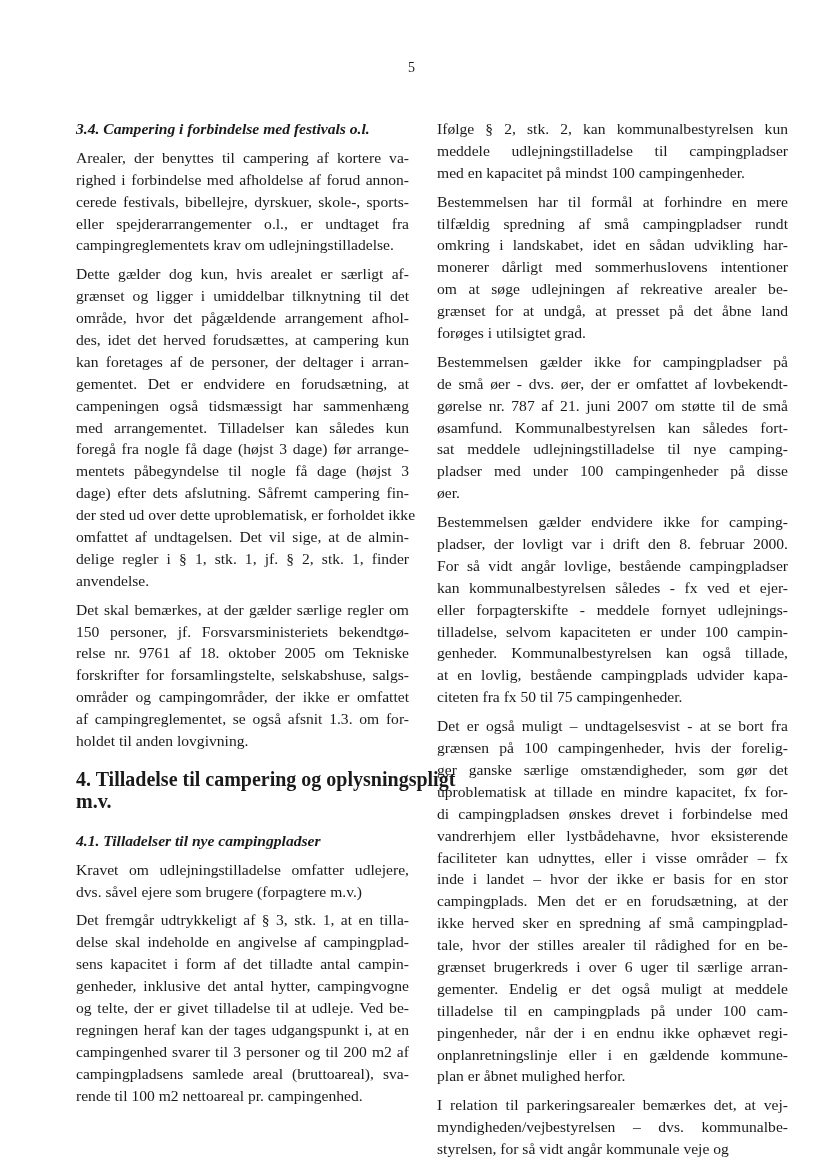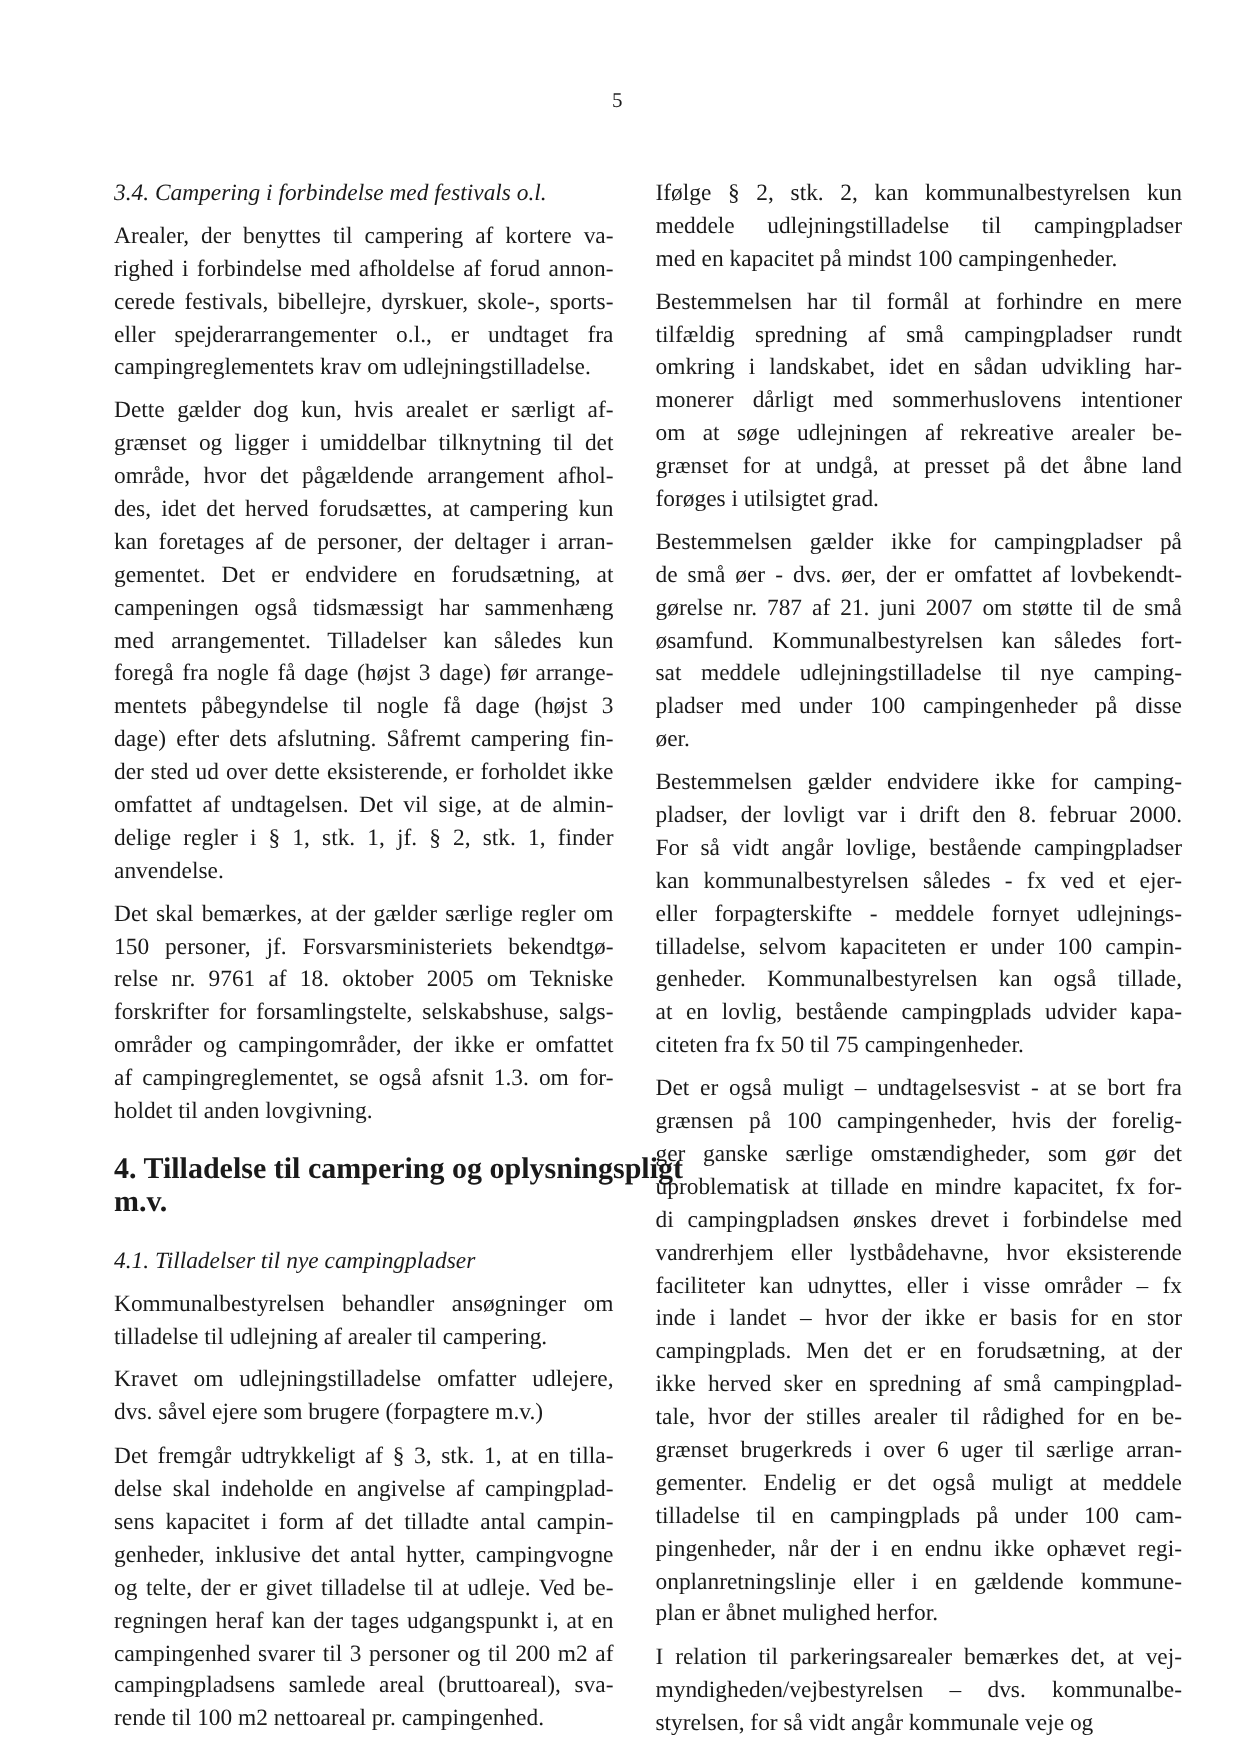--- a/index.html
+++ b/index.html
@@ -6,21 +6,21 @@
   body { width: 832px; height: 1169px; position: relative; overflow: hidden;
          font-family: "Liberation Serif", "DejaVu Serif", serif; color: #1a1a1a; }
   .page-number { position: absolute; left: 408px; top: 60px; font-size: 14px; }
   .col { position: absolute; top: 118px; }
   .col-left { left: 76px; width: 333px; }
   .col-right { left: 437px; width: 351px; }
   .line { display: block; font-size: 15.6px; line-height: 21.9px; height: 21.9px;
           white-space: nowrap; text-align: justify; text-align-last: justify; }
   .line.last { text-align-last: left; }
   .para { margin-bottom: 7px; }
-  .heading-italic .line { font-style: italic; text-align-last: left; }
+  .heading-italic .line { font-style: italic; text-align-last: left; font-weight: bold; }
   .heading-bold { font-weight: bold; }
   .heading-bold .line { font-size: 20px; }
   .gap-md { height: 10px; }
 </style>
 </head>
 <body>
 
 <div class="page-number">5</div>
 
 <div class="col col-left">
@@ -39,21 +39,21 @@
       <span class="line">grænset og ligger i umiddelbar tilknytning til det</span>
       <span class="line">område, hvor det pågældende arrangement afhol-</span>
       <span class="line">des, idet det herved forudsættes, at campering kun</span>
       <span class="line">kan foretages af de personer, der deltager i arran-</span>
       <span class="line">gementet. Det er endvidere en forudsætning, at</span>
       <span class="line">campeningen også tidsmæssigt har sammenhæng</span>
       <span class="line">med arrangementet. Tilladelser kan således kun</span>
       <span class="line">foregå fra nogle få dage (højst 3 dage) før arrange-</span>
       <span class="line">mentets påbegyndelse til nogle få dage (højst 3</span>
       <span class="line">dage) efter dets afslutning. Såfremt campering fin-</span>
-      <span class="line">der sted ud over dette eksisterende, er forholdet ikke</span>
+      <span class="line">der sted ud over dette uproblematisk, er forholdet ikke</span>
       <span class="line">omfattet af undtagelsen. Det vil sige, at de almin-</span>
       <span class="line">delige regler i § 1, stk. 1, jf. § 2, stk. 1, finder</span>
       <span class="line last">anvendelse.</span>
     </div>
   <div class="para">
       <span class="line">Det skal bemærkes, at der gælder særlige regler om</span>
       <span class="line">150 personer, jf. Forsvarsministeriets bekendtgø-</span>
       <span class="line">relse nr. 9761 af 18. oktober 2005 om Tekniske</span>
       <span class="line">forskrifter for forsamlingstelte, selskabshuse, salgs-</span>
       <span class="line">områder og campingområder, der ikke er omfattet</span>
@@ -62,24 +62,20 @@
     </div>
   <div class="gap-md"></div>
   <div class="para heading-bold">
       <span class="line">4. Tilladelse til campering og oplysningspligt</span>
       <span class="line last">m.v.</span>
     </div>
   <div class="gap-md"></div>
   <div class="para heading-italic">
     <span class="line">4.1. Tilladelser til nye campingpladser</span>
   </div>
-  <div class="para">
-      <span class="line">Kommunalbestyrelsen behandler ansøgninger om</span>
-      <span class="line last">tilladelse til udlejning af arealer til campering.</span>
-    </div>
   <div class="para">
       <span class="line">Kravet om udlejningstilladelse omfatter udlejere,</span>
       <span class="line last">dvs. såvel ejere som brugere (forpagtere m.v.)</span>
     </div>
   <div class="para">
       <span class="line">Det fremgår udtrykkeligt af § 3, stk. 1, at en tilla-</span>
       <span class="line">delse skal indeholde en angivelse af campingplad-</span>
       <span class="line">sens kapacitet i form af det tilladte antal campin-</span>
       <span class="line">genheder, inklusive det antal hytter, campingvogne</span>
       <span class="line">og telte, der er givet tilladelse til at udleje. Ved be-</span>

